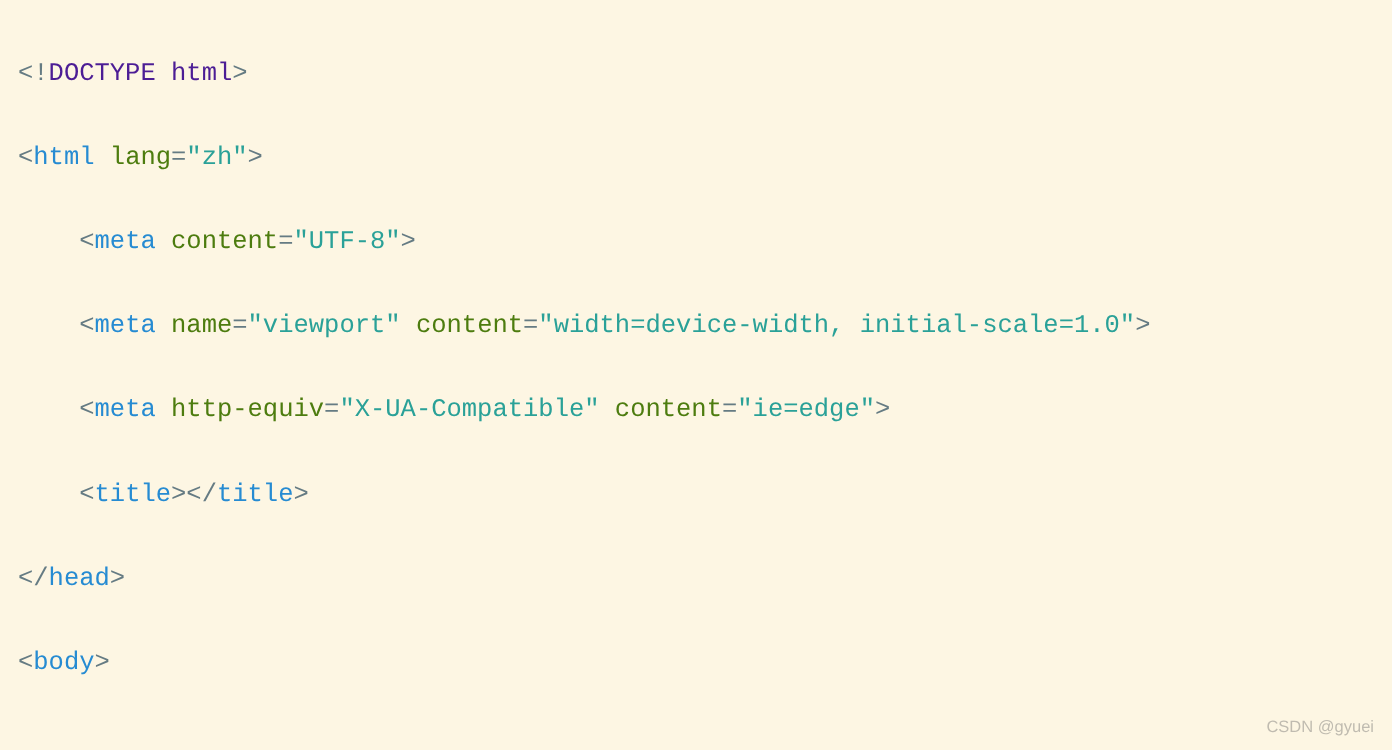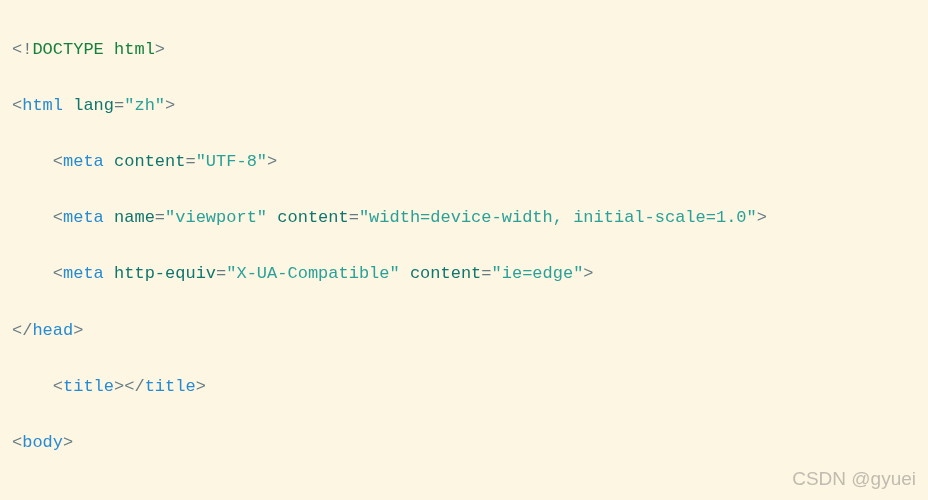--- a/index.html
+++ b/index.html
@@ -18,55 +18,55 @@
       height: 500px;
       overflow: hidden;
     }
     .code-container {
       white-space: pre;
     }
     .punct {
       color: #657b83;
     }
     .doctype-excl {
-      color: #15803d;
+      color: #4c1d95;
     }
     .tag {
       color: #268bd2;
     }
     .attr-name {
-      color: #0f766e;
+      color: #4d7c0f;
     }
     .attr-value {
       color: #2aa198;
     }
     .line {
       position: relative;
       min-height: 1.65em;
     }
     .watermark {
       position: absolute;
       bottom: 6px;
       right: 12px;
-      font-size: 19px;
+      font-size: 11px;
       color: rgba(100, 100, 100, 0.4);
       font-family: sans-serif;
     }
   </style>
 </head>
 <body>
 
 <div class="code-container">
 <div class="line"><span class="punct">&lt;!</span><span class="doctype-excl">DOCTYPE</span><span> </span><span class="doctype-excl">html</span><span class="punct">&gt;</span></div>
 <div class="line"><span class="punct">&lt;</span><span class="tag">html</span><span> </span><span class="attr-name">lang</span><span class="punct">=</span><span class="attr-value">"zh"</span><span class="punct">&gt;</span></div>
 <div class="line"><span>    </span><span class="punct">&lt;</span><span class="tag">meta</span><span> </span><span class="attr-name">content</span><span class="punct">=</span><span class="attr-value">"UTF-8"</span><span class="punct">&gt;</span></div>
 <div class="line"><span>    </span><span class="punct">&lt;</span><span class="tag">meta</span><span> </span><span class="attr-name">name</span><span class="punct">=</span><span class="attr-value">"viewport"</span><span> </span><span class="attr-name">content</span><span class="punct">=</span><span class="attr-value">"width=device-width, initial-scale=1.0"</span><span class="punct">&gt;</span></div>
 <div class="line"><span>    </span><span class="punct">&lt;</span><span class="tag">meta</span><span> </span><span class="attr-name">http-equiv</span><span class="punct">=</span><span class="attr-value">"X-UA-Compatible"</span><span> </span><span class="attr-name">content</span><span class="punct">=</span><span class="attr-value">"ie=edge"</span><span class="punct">&gt;</span></div>
+<div class="line"><span>    </span><span class="punct">&lt;</span><span class="tag">title</span><span class="punct">&gt;</span><span class="punct">&lt;/</span><span class="tag">title</span><span class="punct">&gt;</span></div>
 <div class="line"><span class="punct">&lt;/</span><span class="tag">head</span><span class="punct">&gt;</span></div>
-<div class="line"><span>    </span><span class="punct">&lt;</span><span class="tag">title</span><span class="punct">&gt;</span><span class="punct">&lt;/</span><span class="tag">title</span><span class="punct">&gt;</span></div>
 <div class="line"><span class="punct">&lt;</span><span class="tag">body</span><span class="punct">&gt;</span></div>
 
 
 
 
 
 
 
 
 

